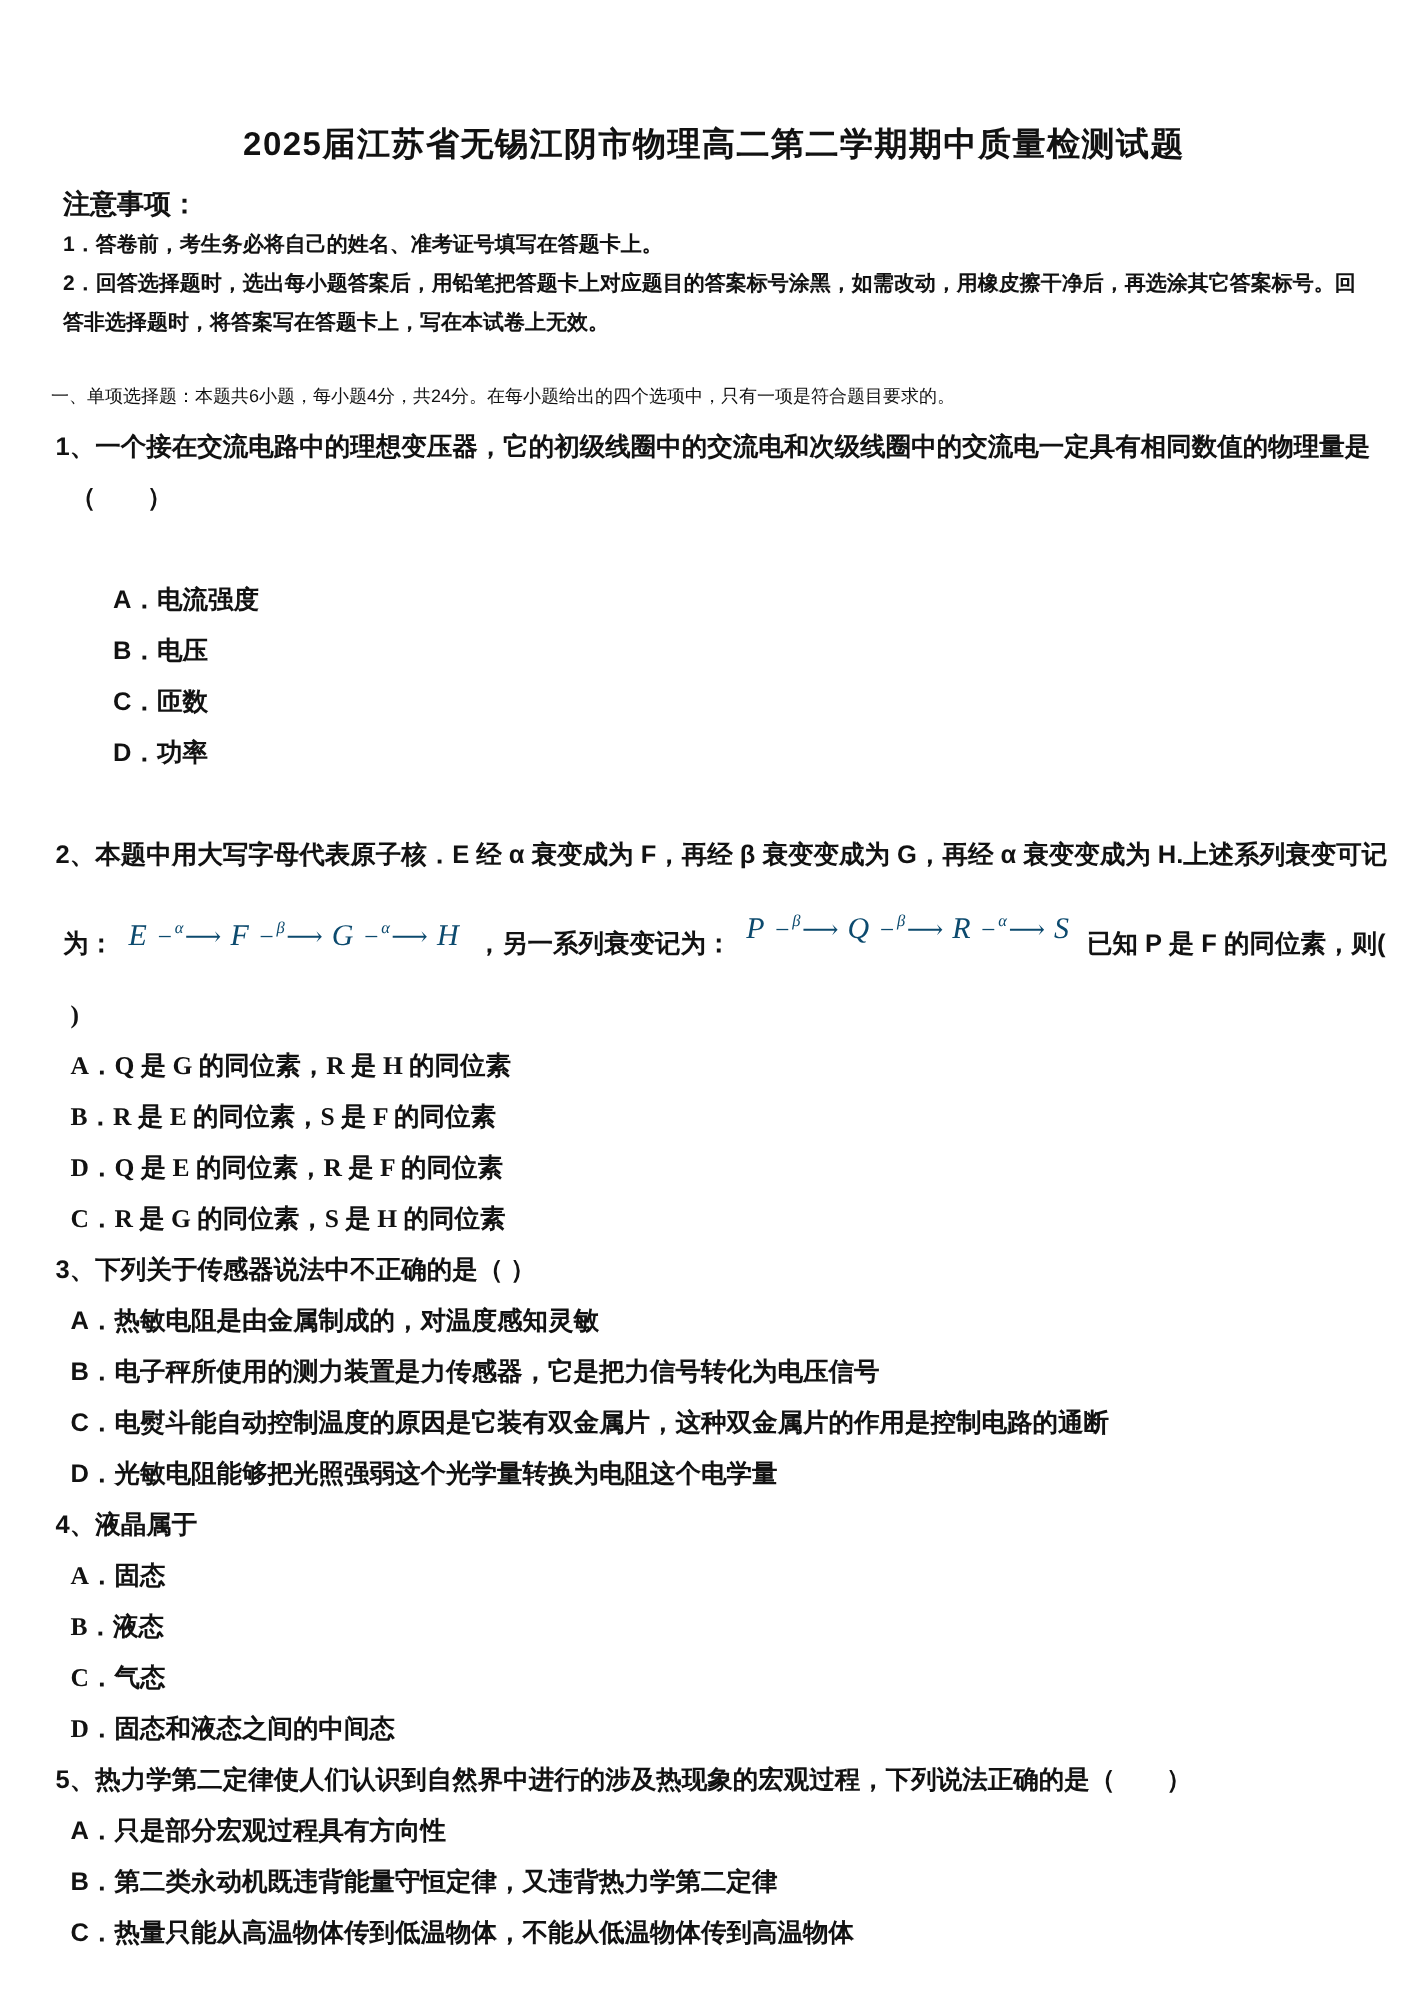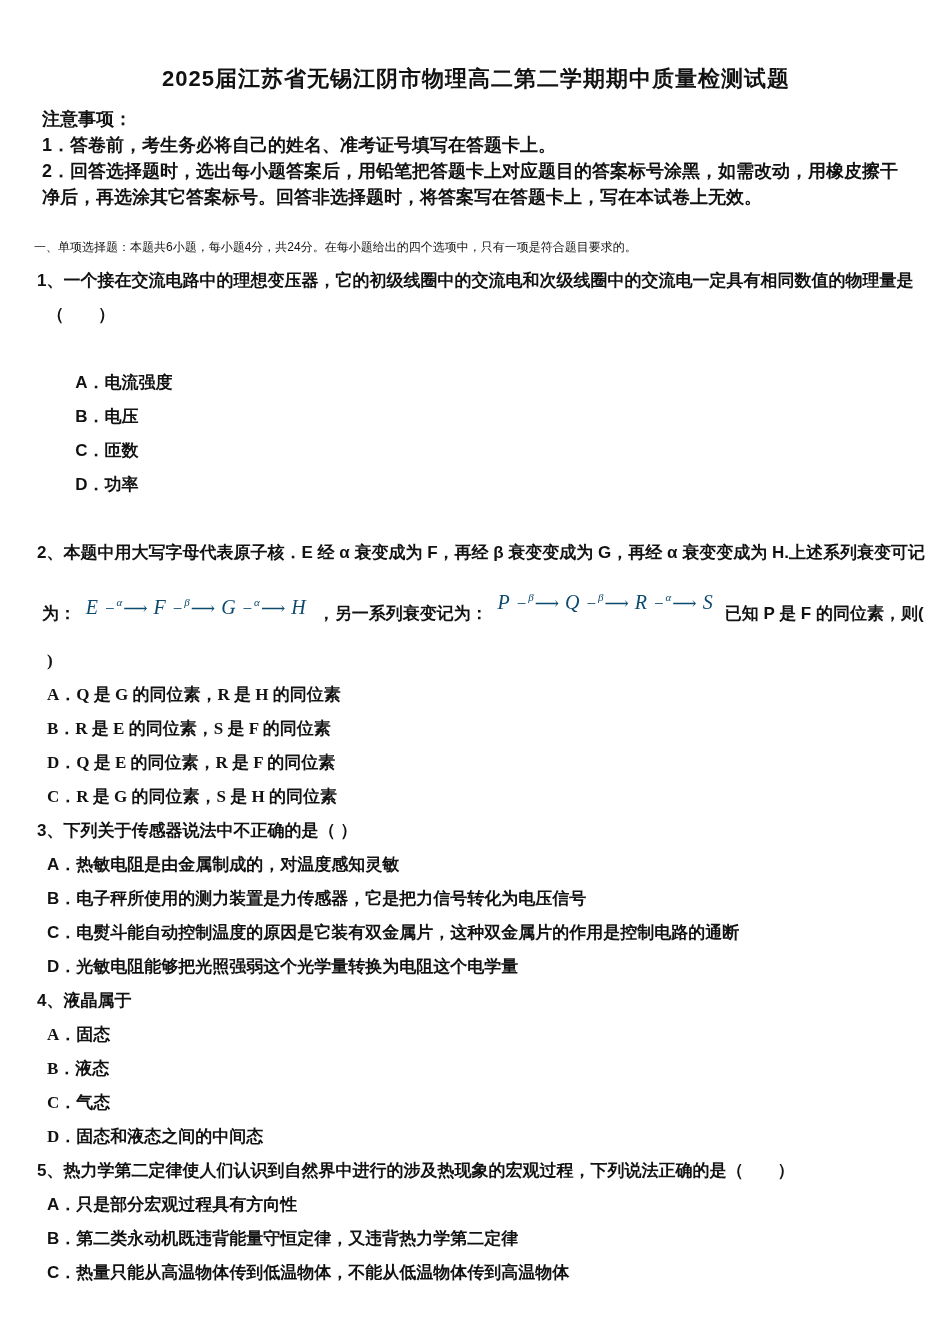--- a/index.html
+++ b/index.html
@@ -2,26 +2,26 @@
 <html><head>
 <meta charset="utf-8">
 <style>
   html,body{margin:0;padding:0;background:#ffffff;}
   .doc{
     width:950px;min-height:1344px;background:#ffffff;box-sizing:border-box;
     padding:0 40px 40px 42px;color:#121212;
     font-family:"Liberation Sans","DejaVu Sans",sans-serif;
   }
   .title{
-    padding-top:64px;text-align:center;font-size:22px;font-weight:bold;
+    padding-top:81px;text-align:center;font-size:22px;font-weight:bold;
     letter-spacing:1px;line-height:30px;white-space:nowrap;
   }
   .notice-block{margin-top:12px;}
   .notice-heading{font-size:18px;line-height:26px;font-weight:bold;}
-  .notice-item{font-size:18px;line-height:26px;font-weight:bold;white-space:pre-wrap;}
+  .notice-item{font-size:14px;line-height:26px;font-weight:bold;white-space:pre-wrap;}
   .sec-heading{
     margin-top:20px;font-size:12px;line-height:34px;font-weight:normal;
     white-space:nowrap;margin-left:-8px;
   }
   .ln{font-size:17px;line-height:34px;font-weight:bold;white-space:pre-wrap;}
   .ln-nowrap{white-space:nowrap;text-align:center;}
   .stem{margin-left:-5px;}
   .opt-indent{padding-left:5px;}
   .serif{font-family:"Liberation Serif","DejaVu Serif",serif;}
   .opts-row .opt{display:inline-block;}

